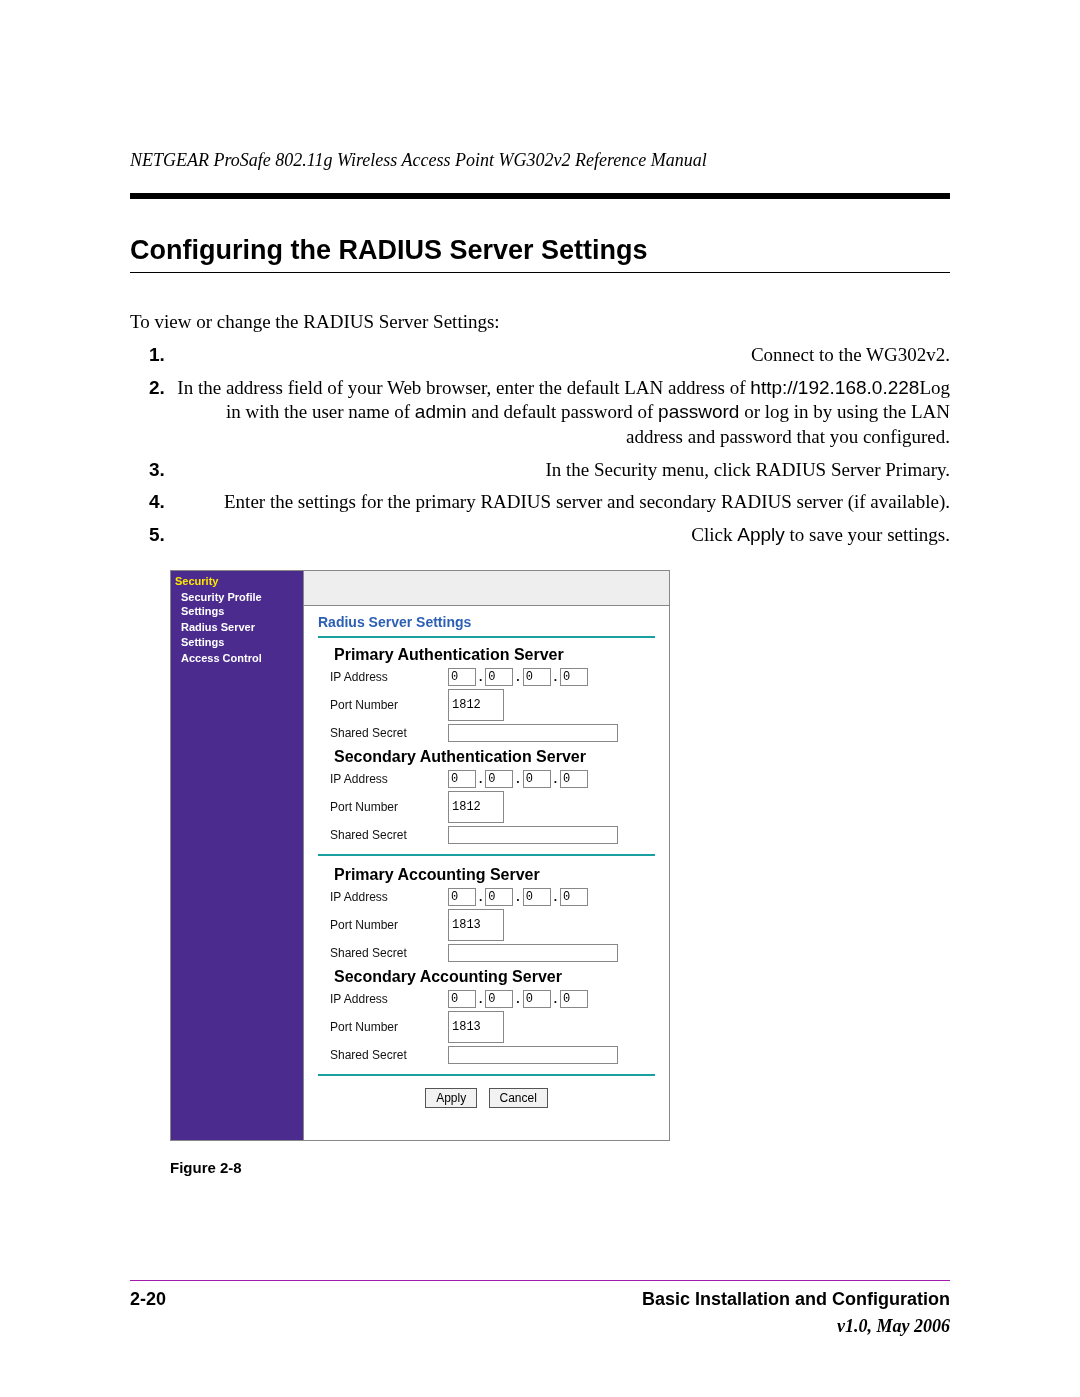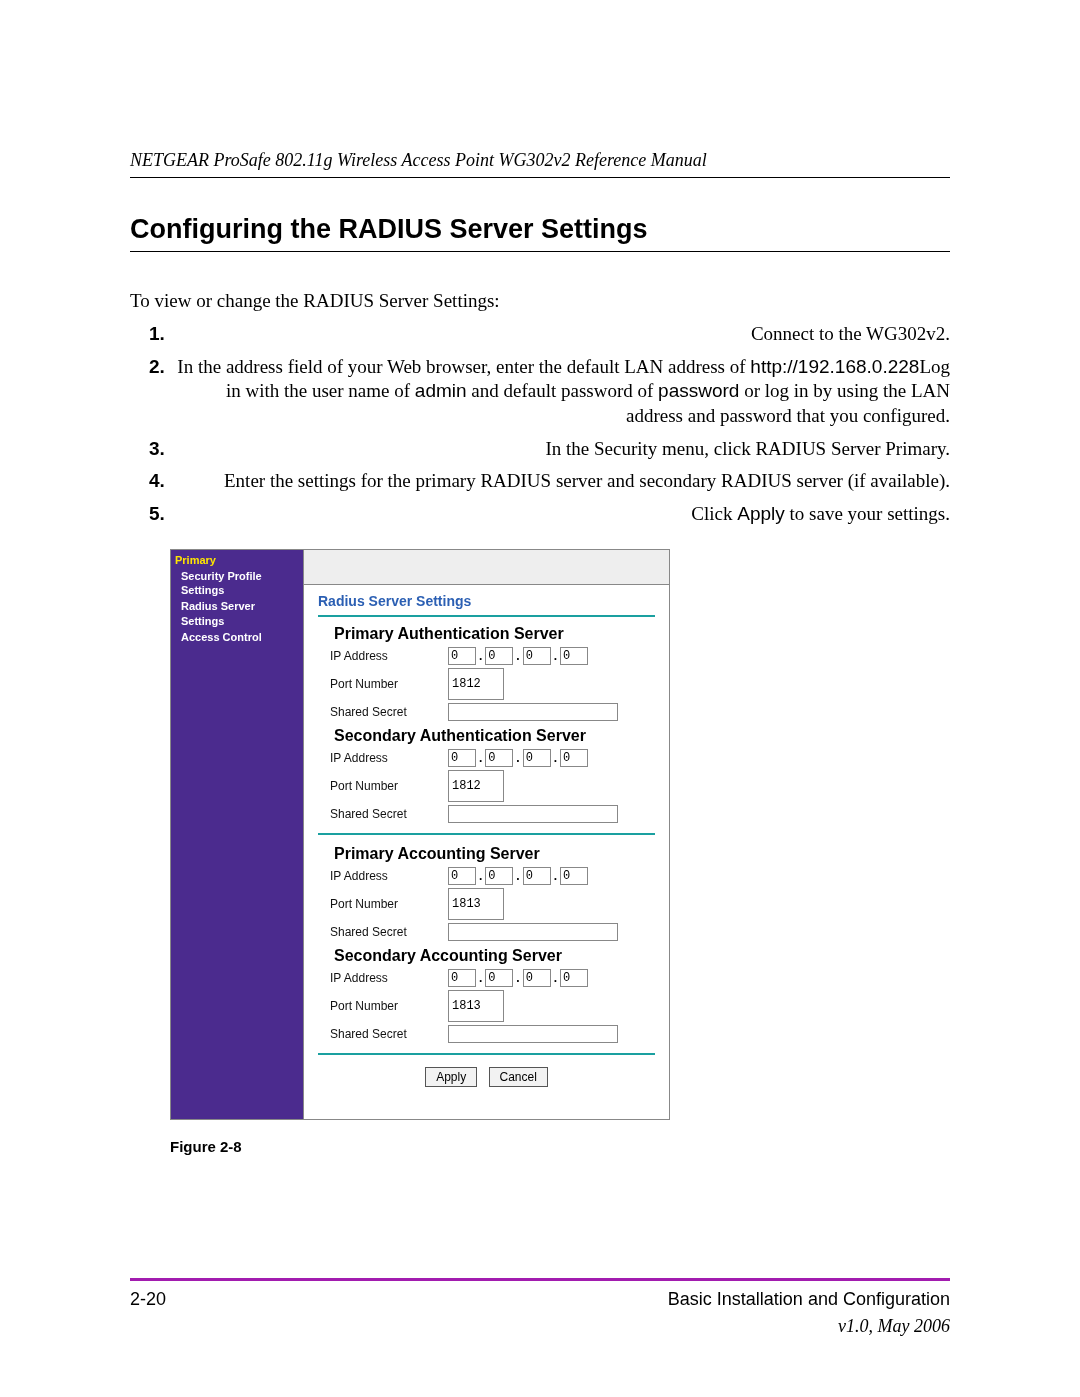--- a/index.html
+++ b/index.html
@@ -11,22 +11,22 @@
   }
   .page {
     width: 1080px;
     height: 1397px;
     padding: 150px 130px 60px 130px;
     position: relative;
   }
   .header-line {
     font-style: italic;
     font-size: 18px;
-    padding-bottom: 6px;
-    border-bottom: 1px solid #000000;
+    padding-bottom: 22px;
+    border-bottom: 6px solid #000000;
     margin-bottom: 36px;
   }
   .section-title {
     font-family: Arial, Helvetica, sans-serif;
     font-weight: bold;
     font-size: 27px;
     padding-bottom: 6px;
     border-bottom: 1px solid #000;
     margin-bottom: 38px;
   }
@@ -131,23 +131,24 @@
     font-weight: bold;
     font-size: 15px;
     margin-top: 18px;
     margin-left: 0;
   }
   .footer {
     position: absolute;
     left: 130px;
     right: 130px;
     bottom: 60px;
-    border-top: 3px solid #a21caf;
+    border-top: 1px solid #a21caf;
     padding-top: 8px;
     font-size: 18px;
+    font-weight: bold;
   }
   .footer-row { display: flex; justify-content: space-between; font-family: Arial, Helvetica, sans-serif; }
   .footer-version { text-align: right; font-style: italic; margin-top: 6px; font-family: "Times New Roman", serif; }
 </style>
 </head>
 <body>
 
 <div class="page">
 
   <div class="header-line">NETGEAR ProSafe 802.11g Wireless Access Point WG302v2 Reference Manual</div>
@@ -165,21 +166,21 @@
     <li>Enter the settings for the primary RADIUS server and secondary RADIUS server (if available).</li>
     <li>
       <span>Click </span><span class="mono">Apply</span><span> to save your settings.</span>
     </li>
   </ol>
 
   <div class="figure-wrap">
     <div class="ui-screenshot">
 
       <div class="sidebar">
-        <div class="sec-head">Primary</div>
+        <div class="sec-head">Security</div>
         <div class="item">Security Profile Settings</div>
         <div class="item active">Radius Server Settings</div>
         <div class="item">Access Control</div>
       </div>
 
       <div class="panel">
         <div class="panel-gap"></div>
         <div class="panel-inner">
           <div class="panel-title">Radius Server Settings</div>
 

